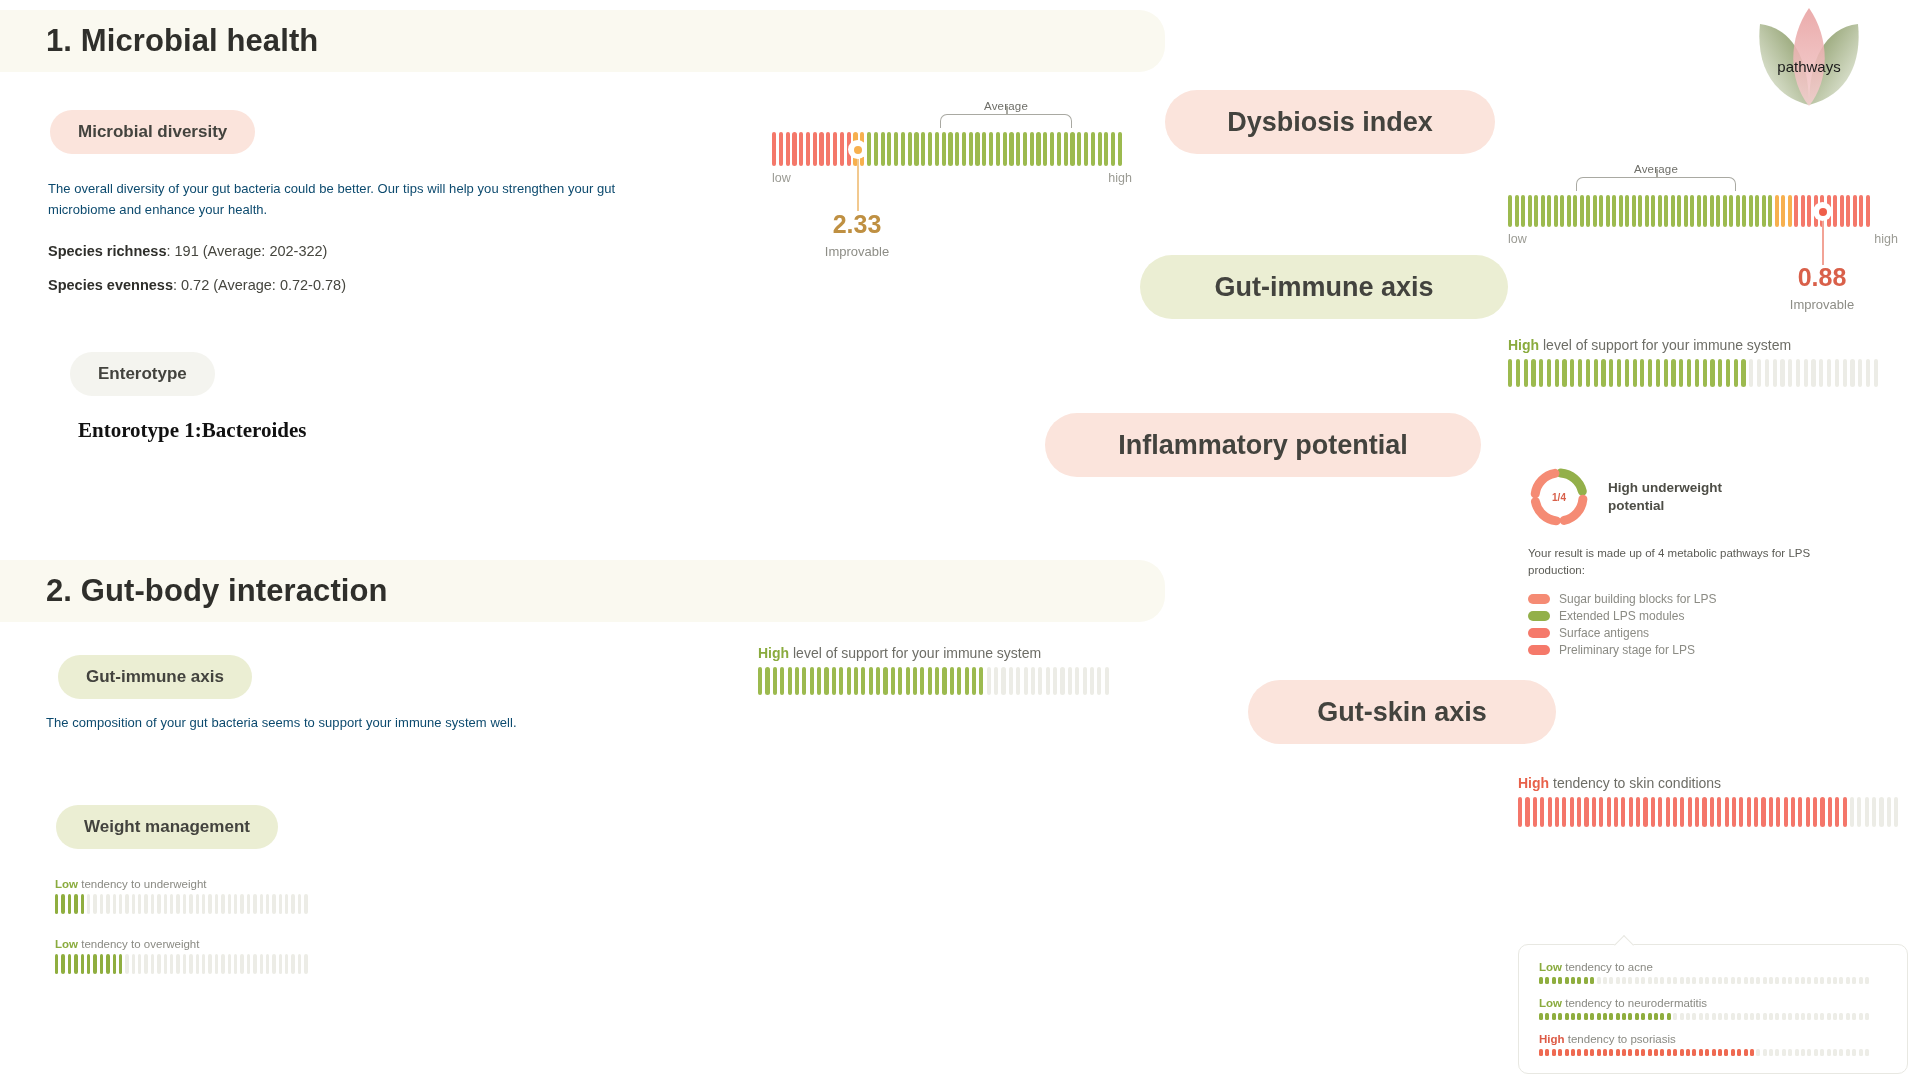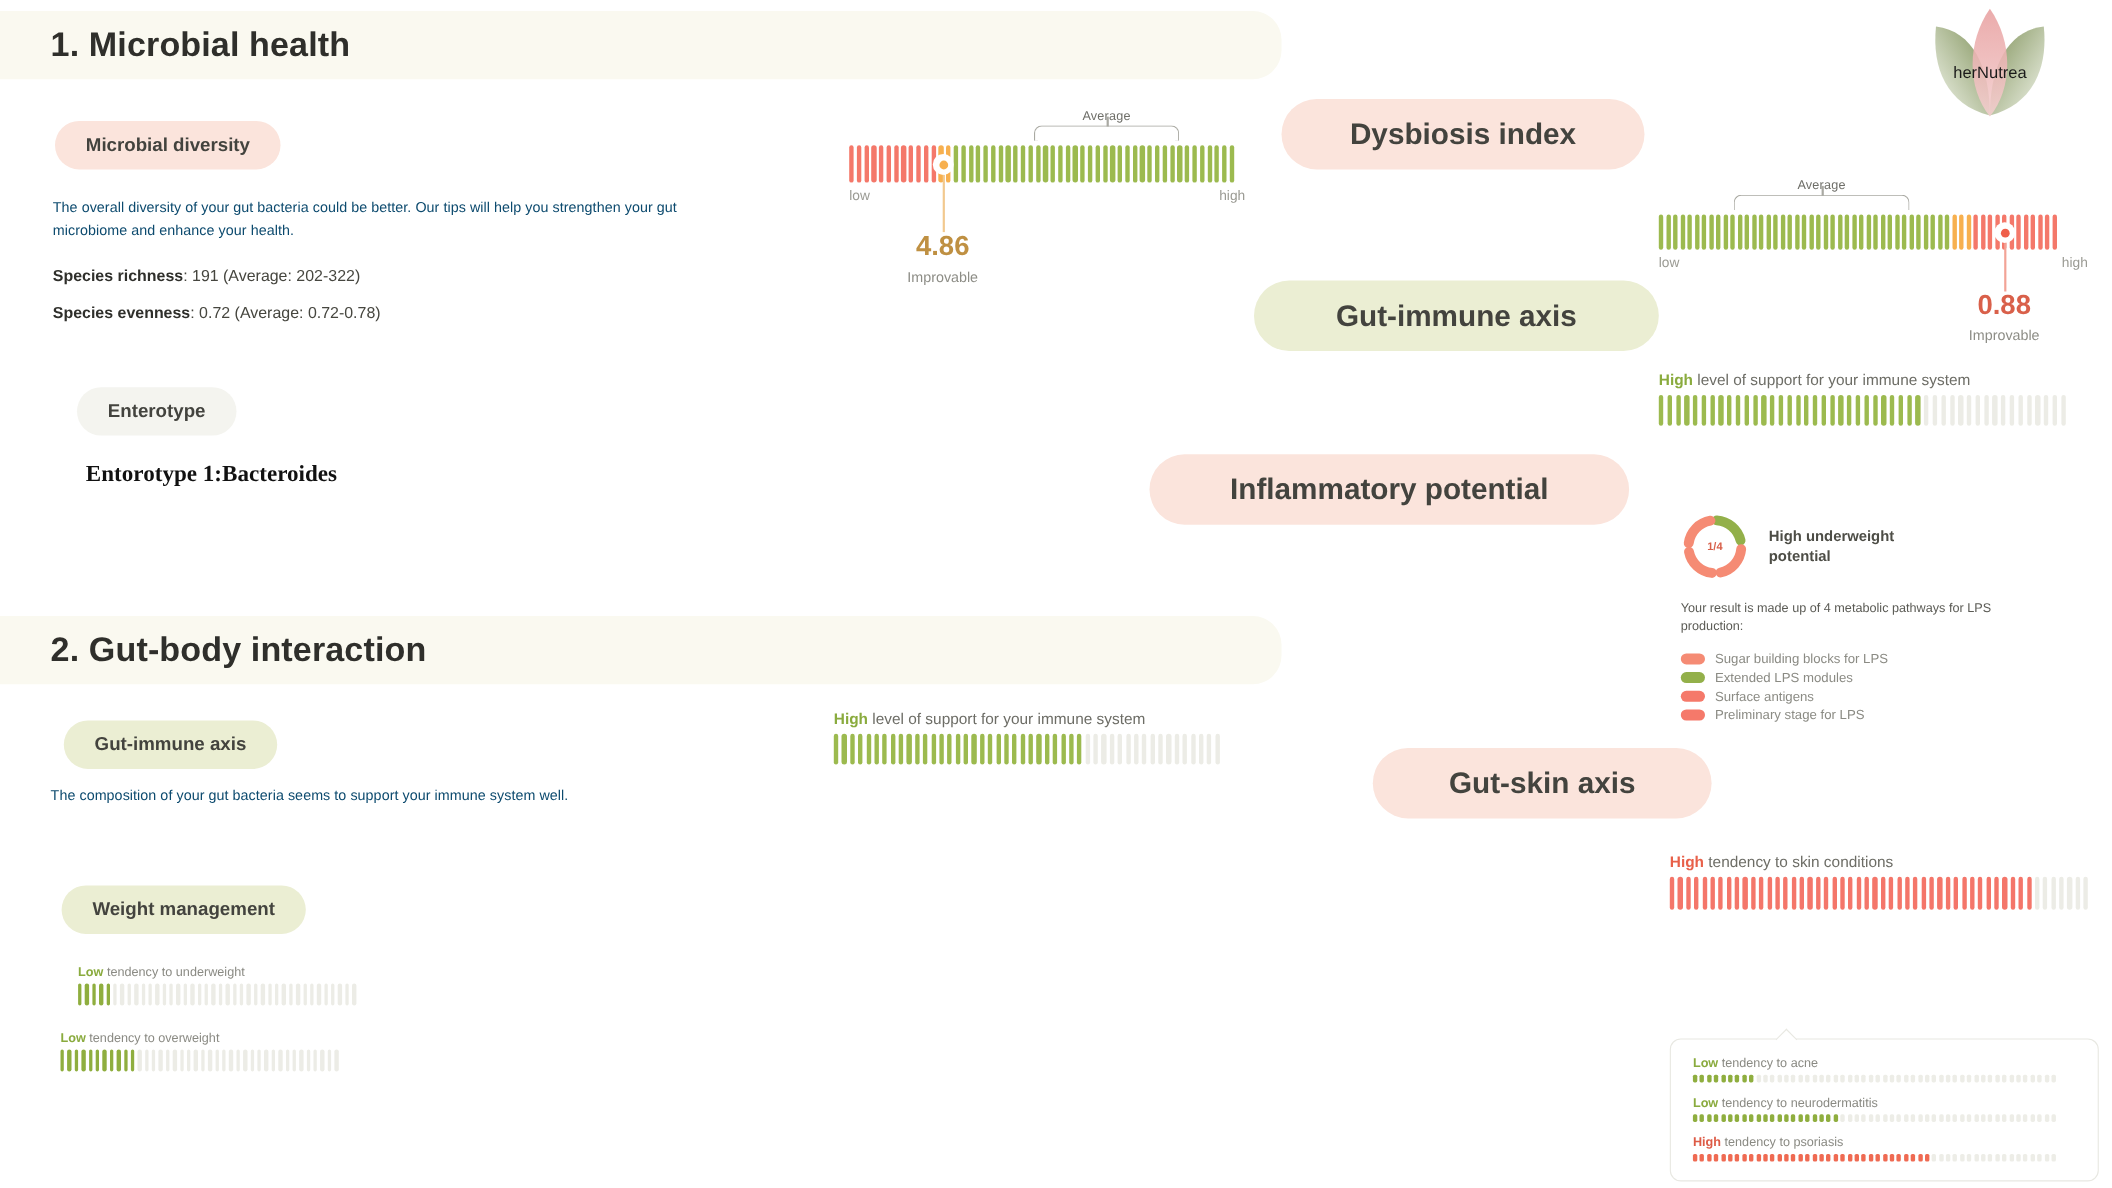--- a/index.html
+++ b/index.html
@@ -181,21 +181,21 @@
       </linearGradient>
       <linearGradient id="gPetal" x1="0.5" y1="0" x2="0.5" y2="1">
         <stop offset="0%" stop-color="#e8a0a0"></stop>
           <stop offset="100%" stop-color="#f3cfcf"></stop>
       </linearGradient>
     </defs>
     <path d="M59 105 C 20 95, 6 62, 10 24 C 44 28, 59 62, 59 105 Z" fill="url(#gLeafL)"></path>
     <path d="M59 105 C 98 95, 112 62, 108 24 C 74 28, 59 62, 59 105 Z" fill="url(#gLeafR)"></path>
     <path d="M59 8 C 80 38, 80 80, 59 106 C 38 80, 38 38, 59 8 Z" fill="url(#gPetal)" opacity="0.88"></path>
   </svg>
-  <div class="lbl">herNutrea</div>
+  <div class="lbl">pathways</div>
 </div>
 
 <div class="abs pill pill-pink pill-md" style="left:50px;top:110px;">
   <span>Microbial diversity</span>
 </div>
 
 <div class="abs body-text" style="left:48px;top:178px;width:568px;">The overall diversity of your gut bacteria could be better. Our tips will help you strengthen your gut microbiome and enhance your health.</div>
 
 <div class="abs stat-line" style="left:48px;top:238px;">
   <b>Species richness</b><span>: 191 (Average: 202-322)</span>
@@ -269,21 +269,21 @@
       <i style="width:4.2px;height:34px;background:#9cba4f"></i>
     </div>
   <div class="gauge-lowhigh">
     <span>low</span>
     <span>high</span>
   </div>
   <div class="marker-dot" style="left:76px;top:8px;">
       <span style="background:#f7b04f;"></span>
     </div>
   <div class="marker-stem" style="left:84.5px;top:27px;height:52px;background:#f2c98f;"></div>
-  <div class="marker-value" style="left:5px;top:78px;width:160px;color:#bf9042;">4.86</div>
+  <div class="marker-value" style="left:5px;top:78px;width:160px;color:#bf9042;">2.33</div>
   <div class="marker-sub" style="left:5px;top:112px;width:160px;">Improvable</div>
 </div>
 
 <div class="abs pill pill-pink pill-lg" style="left:1165px;top:90px;width:330px;text-align:center;">
   <span>Dysbiosis index</span>
 </div>
 
 <div class="abs gauge-wrap" style="left:1508px;top:142px;width:390px;">
   <div class="avg-wrap" style="left:68px;top:-32px;width:160px;">
     <div class="avg-label">Average</div>
@@ -526,21 +526,21 @@
       <i style="width:4.2px;height:28px;background:#ececE6"></i>
       <i style="width:4.2px;height:28px;background:#ececE6"></i>
       <i style="width:4.2px;height:28px;background:#ececE6"></i>
     </div>
 </div>
 
 <div class="abs pill pill-green pill-md" style="left:56px;top:805px;">
   <span>Weight management</span>
 </div>
 
-<div class="abs" style="left:71px;top:878px;width:260px;">
+<div class="abs" style="left:55px;top:878px;width:260px;">
   <div class="bar-caption-sm">
     <span class="hi-green">Low</span><span> tendency to underweight</span>
   </div>
   <div class="tickbar" id="bar-underweight" style="height: 20px; gap: 3px;">
       <i style="width:3.4px;height:20px;background:#8fae3f"></i>
       <i style="width:3.4px;height:20px;background:#8fae3f"></i>
       <i style="width:3.4px;height:20px;background:#8fae3f"></i>
       <i style="width:3.4px;height:20px;background:#8fae3f"></i>
       <i style="width:3.4px;height:20px;background:#8fae3f"></i>
       <i style="width:3.4px;height:20px;background:#ececE6"></i>

